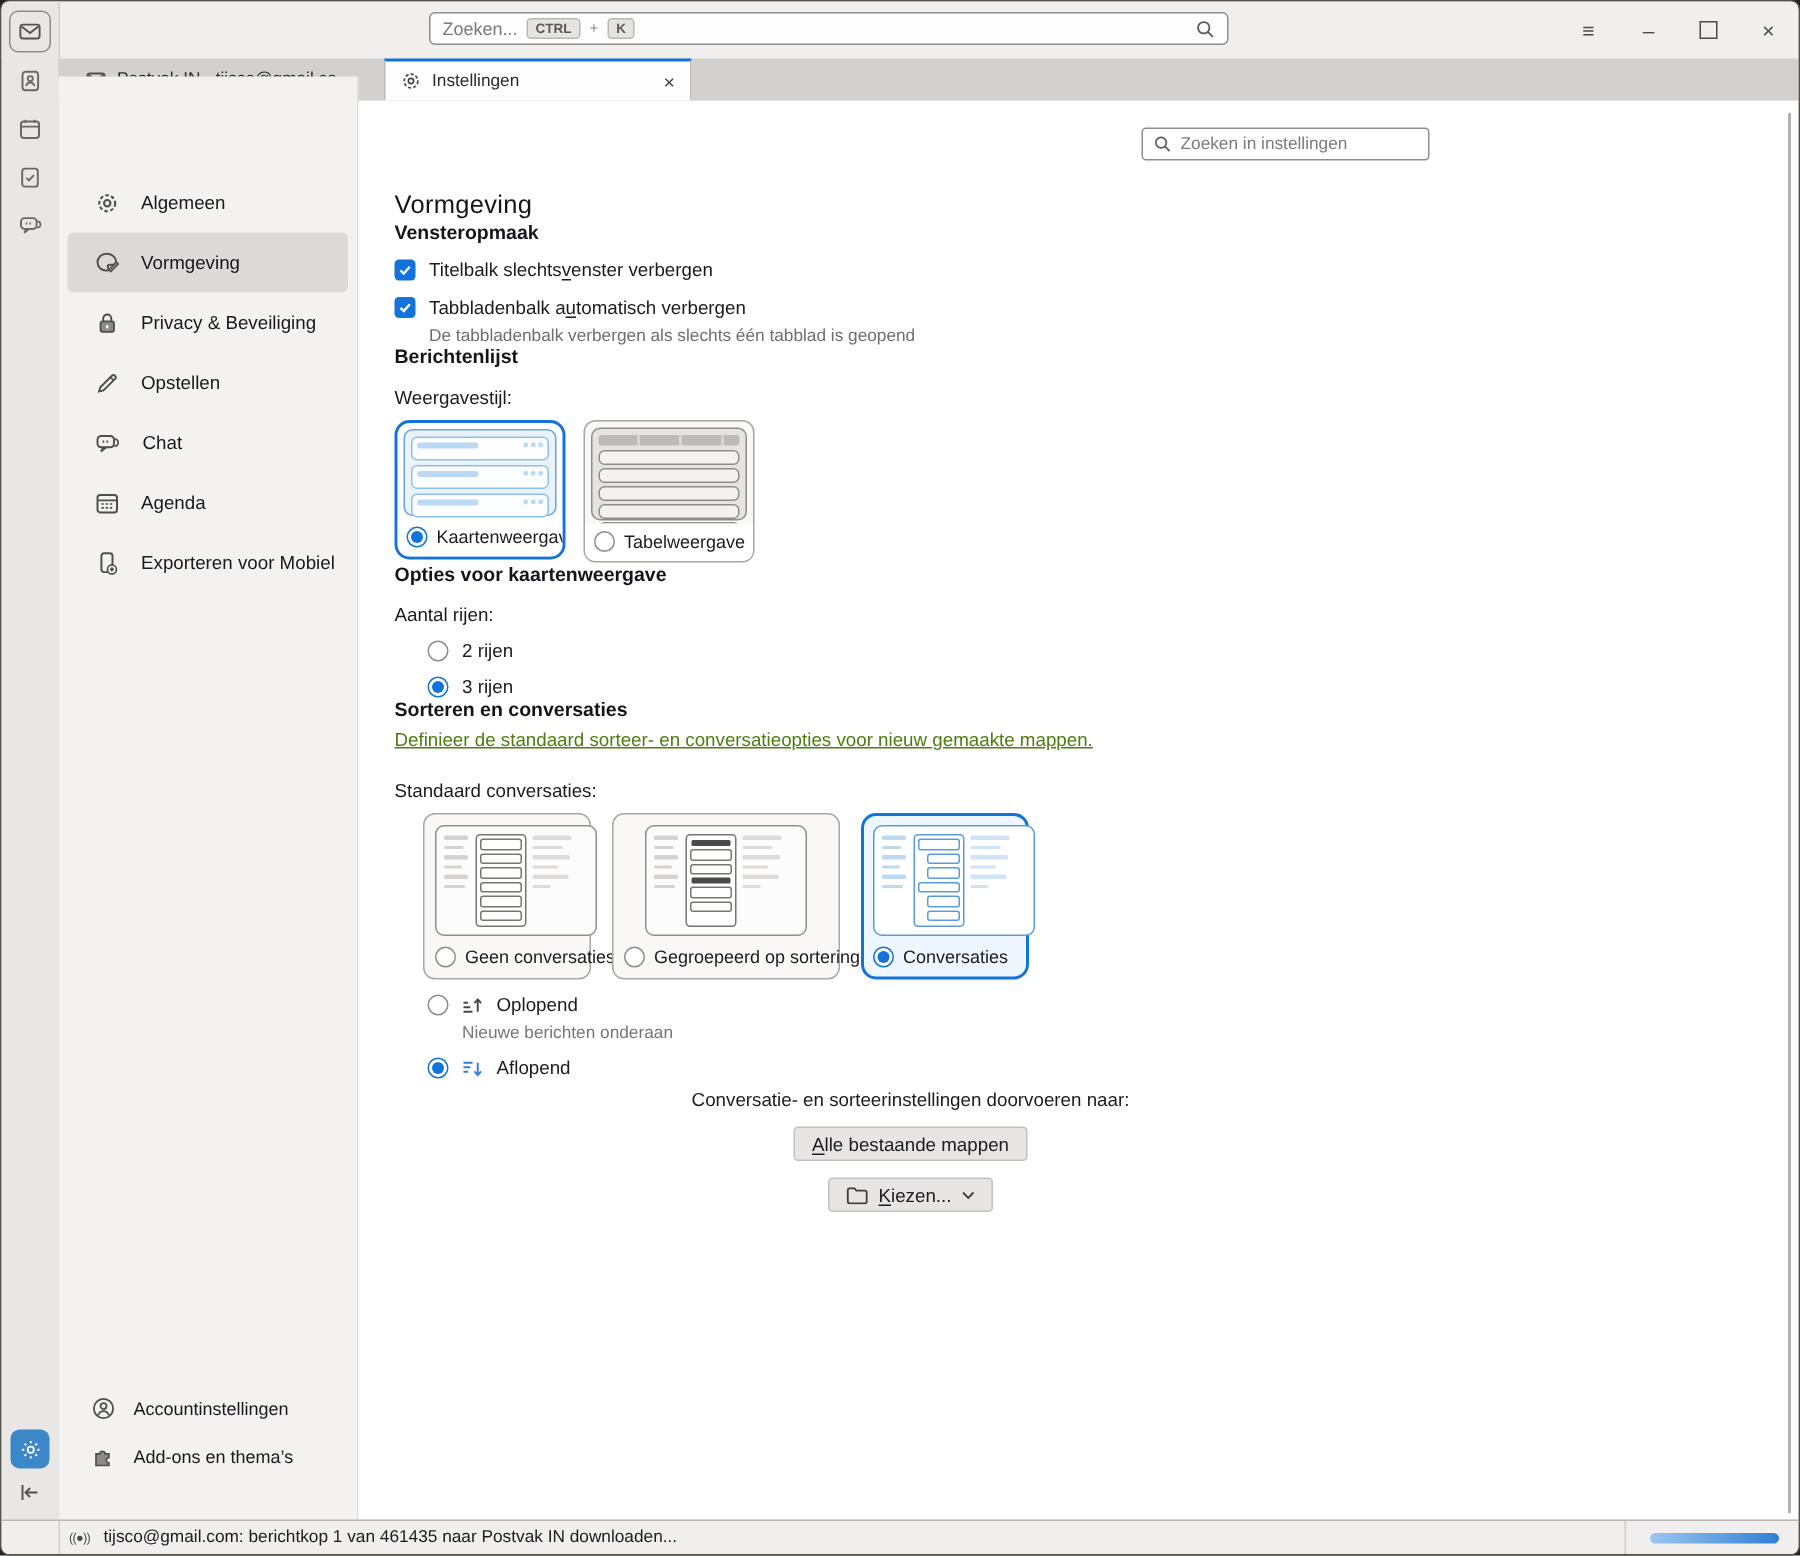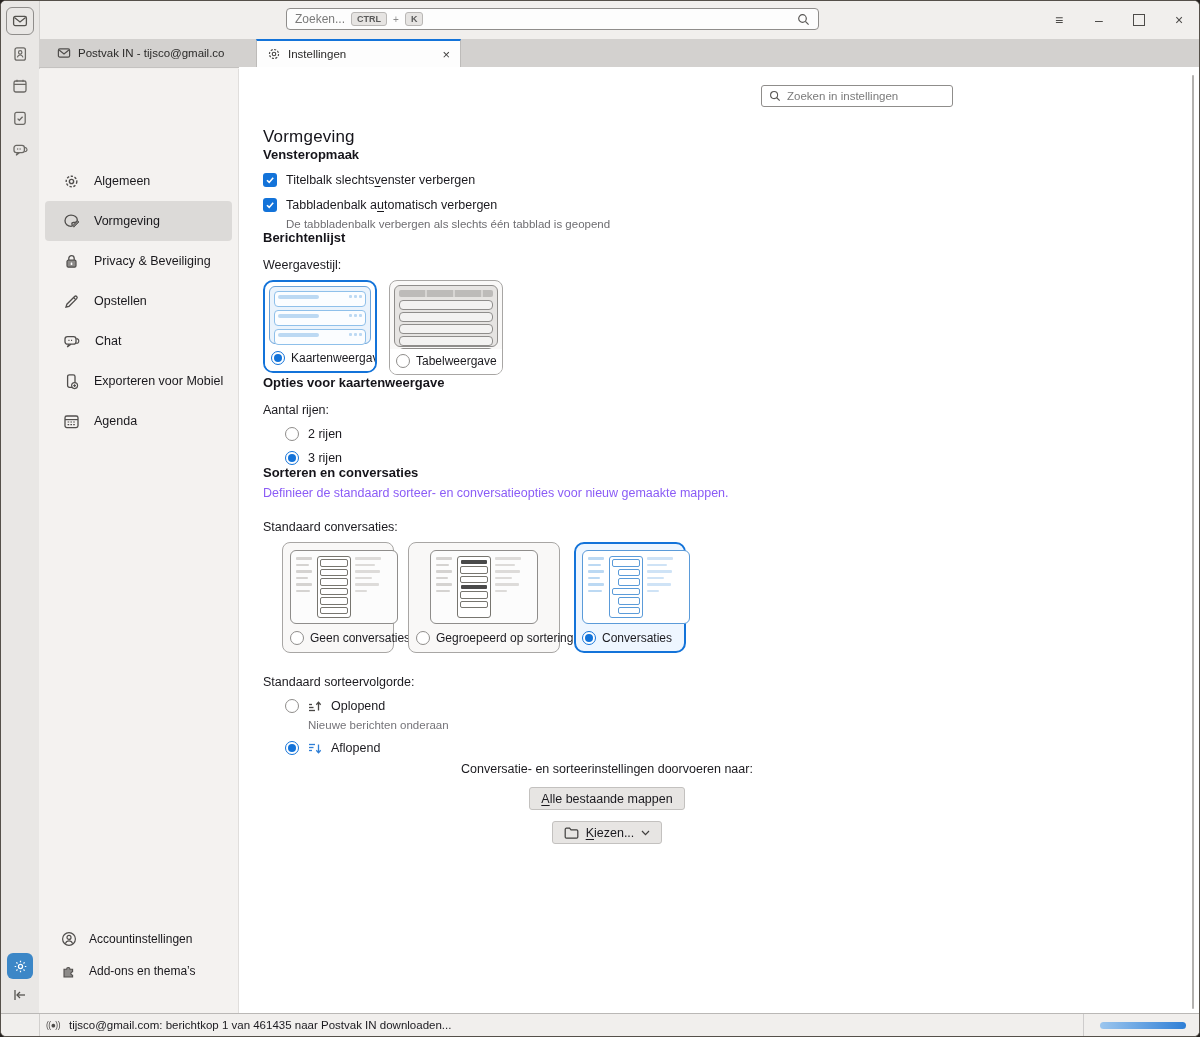--- a/index.html
+++ b/index.html
@@ -24,21 +24,21 @@
   .rail-gear{width:26px;height:26px;margin:4px auto;background:#3c87c7;border-radius:6px;display:flex;align-items:center;justify-content:center;}
   .rail-collapse{width:26px;height:24px;margin:4px auto;display:flex;align-items:center;justify-content:center;}
   
   .tabbar{position:absolute;left:38px;top:38px;right:0;height:28px;background:#d3d1cf;border-bottom:1px solid #c4c2c0;}
   .tab{position:absolute;top:0;height:28px;display:flex;align-items:center;gap:7px;padding:0 10px;box-sizing:border-box;font-size:11.5px;color:#2b2a29;}
   .tab.inactive{left:8px;width:188px;}
   .tab.active{left:217px;width:205px;background:#fdfdfd;border-top:2px solid #1373d9;border-left:1px solid #bdbbb9;border-right:1px solid #bdbbb9;}
   .tab .tlabel{white-space:nowrap;overflow:hidden;}
   .tab .tclose{margin-left:auto;color:#3f3e3d;font-size:13px;}
   
-  .sidebar{position:absolute;left:38px;top:68px;width:200px;bottom:23px;background:#f4f2f0;border-right:1px solid #e0dedc;box-sizing:border-box;padding-top:92px;}
+  .sidebar{position:absolute;left:38px;top:50px;width:200px;bottom:23px;background:#f4f2f0;border-right:1px solid #e0dedc;box-sizing:border-box;padding-top:64px;}
   .side-item{height:40px;display:flex;align-items:center;gap:14px;padding:0 0 0 18px;margin:0 6px;border-radius:4px;color:#19181c;font-size:12.5px;}
   .side-item.active{background:#dcdad8;}
   .side-bottom{position:absolute;bottom:26px;left:0;right:0;}
   .side-bottom .side-item{height:32px;font-size:12px;gap:12px;padding-left:16px;}
   
   .main{position:absolute;left:238px;top:66px;right:0;bottom:23px;background:#ffffff;overflow:hidden;}
   .scrollbar{position:absolute;right:5px;top:8px;bottom:4px;width:2px;background:#b3b1af;border-radius:2px;}
   .set-search{position:absolute;left:522px;top:18px;width:192px;height:22px;border:1px solid #8f8d8b;border-radius:3px;background:#fff;display:flex;align-items:center;gap:6px;padding:0 7px;box-sizing:border-box;}
   .set-search .ph{color:#7a7a7a;font-size:11.5px;}
   .content{position:absolute;left:24px;top:0;right:40px;}
@@ -64,21 +64,21 @@
   .prev-table{border:1px solid #8f8d8b;background:#e6e4e2;padding:4px;height:62px;}
   .pt-head{height:7px;border-radius:2px;margin-bottom:3px;background:repeating-linear-gradient(90deg,#bdbbb9 0 26px,#d7d5d3 26px 28px);}
   .pt-row{height:8px;background:#f3f2f1;border:1px solid #8f8d8b;border-radius:4px;margin-bottom:2px;}
   .sc-label{display:flex;align-items:center;gap:6px;padding:5px 6px 6px 6px;font-size:12px;color:#1b1a1f;background:#fff;}
   .radio{width:14px;height:14px;border:1px solid #8f8d8b;border-radius:50%;background:#fff;box-sizing:border-box;flex:0 0 14px;position:relative;}
   .radio.on{border:1px solid #1373d9;}
   .radio.on::after{content:"";position:absolute;left:2px;top:2px;width:8px;height:8px;border-radius:50%;background:#1373d9;}
   .sec-kaartopties{margin-top:34px;}
   .row-radio{margin:10px 0 0 22px;display:flex;align-items:center;gap:9px;font-size:12.5px;color:#1b1a1f;}
   .sec-sorteren{margin-top:40px;}
-  .desc{margin-top:6px;font-size:12.5px;color:#8b5cf6;}
+  .desc{margin-top:6px;font-size:12.5px;color:#4d7c0f;text-decoration:underline;}
   .conv-label{margin-top:20px;font-size:12.5px;color:#1b1a1f;}
   
   .conv-cards{margin:8px 0 0 19px;display:flex;gap:14px;align-items:flex-start;}
   .conv-card{width:112px;border:1px solid #a8a6a4;border-radius:8px;background:#f9f8f7;box-sizing:border-box;padding:7px;}
   .conv-card.wide{width:152px;}
   .conv-card.selected{border:2px solid #1373d9;border-radius:10px;background:#eef6ff;padding:6px;}
   .cprev{border:1px solid #8f8d8b;border-radius:6px;background:#fcfcfc;height:62px;display:flex;gap:4px;padding:5px;box-sizing:content-box;width:96px;margin:0 auto;}
   .conv-card.selected .cprev{border-color:#5b9bd9;background:#fff;}
   .cl{flex:0 0 17px;padding-top:1px;}
   .cl i{display:block;height:2.5px;background:#d5d3d1;border-radius:1px;margin-bottom:4px;}
@@ -283,38 +283,38 @@
             <path d="M13.4 5.6 c1.5 0.2 2.4 1.1 2.4 2.4 c0 1.5-1.1 2.4-2.6 2.4" fill="none" stroke="#504e4c" stroke-width="1.1"></path>
             <line x1="5.4" y1="7.4" x2="6.5" y2="7.4" stroke="#504e4c" stroke-width="1.4"></line>
             <line x1="8" y1="7.4" x2="9.1" y2="7.4" stroke="#504e4c" stroke-width="1.4"></line>
           </svg>
         </span>
       <span>Chat</span>
     </div>
     <div class="side-item">
       <span>
           <svg width="17" height="17" viewBox="0 0 17 17">
+            <rect x="2" y="3" width="13" height="11.6" rx="1.8" fill="none" stroke="#504e4c" stroke-width="1.3"></rect>
+            <line x1="2" y1="6.6" x2="15" y2="6.6" stroke="#504e4c" stroke-width="1.2"></line>
+            <line x1="4.6" y1="9" x2="12.4" y2="9" stroke="#504e4c" stroke-width="1.1" stroke-dasharray="1.6 1.2"></line>
+            <line x1="4.6" y1="11.6" x2="12.4" y2="11.6" stroke="#504e4c" stroke-width="1.1" stroke-dasharray="1.6 1.2"></line>
+          </svg>
+        </span>
+      <span>Agenda</span>
+    </div>
+    <div class="side-item">
+      <span>
+          <svg width="17" height="17" viewBox="0 0 17 17">
             <rect x="4.6" y="1.8" width="7.4" height="12.6" rx="1.8" fill="none" stroke="#504e4c" stroke-width="1.3"></rect>
             <circle cx="11.6" cy="12.6" r="3" fill="#f4f2f0" stroke="#504e4c" stroke-width="1.1"></circle>
             <line x1="11.6" y1="11.2" x2="11.6" y2="14" stroke="#504e4c" stroke-width="1.1"></line>
             <line x1="10.2" y1="12.6" x2="13" y2="12.6" stroke="#504e4c" stroke-width="1.1"></line>
           </svg>
         </span>
       <span>Exporteren voor Mobiel</span>
-    </div>
-    <div class="side-item">
-      <span>
-          <svg width="17" height="17" viewBox="0 0 17 17">
-            <rect x="2" y="3" width="13" height="11.6" rx="1.8" fill="none" stroke="#504e4c" stroke-width="1.3"></rect>
-            <line x1="2" y1="6.6" x2="15" y2="6.6" stroke="#504e4c" stroke-width="1.2"></line>
-            <line x1="4.6" y1="9" x2="12.4" y2="9" stroke="#504e4c" stroke-width="1.1" stroke-dasharray="1.6 1.2"></line>
-            <line x1="4.6" y1="11.6" x2="12.4" y2="11.6" stroke="#504e4c" stroke-width="1.1" stroke-dasharray="1.6 1.2"></line>
-          </svg>
-        </span>
-      <span>Agenda</span>
     </div>
     <div class="side-bottom">
       <div class="side-item">
         <span>
             <svg width="16" height="16" viewBox="0 0 16 16">
               <circle cx="8" cy="8" r="6.4" fill="none" stroke="#504e4c" stroke-width="1.2"></circle>
               <circle cx="8" cy="6.4" r="2" fill="none" stroke="#504e4c" stroke-width="1.2"></circle>
               <path d="M4.4 12.6 c0.7-2 2-2.8 3.6-2.8 s2.9 0.8 3.6 2.8" fill="none" stroke="#504e4c" stroke-width="1.2"></path>
             </svg>
           </span>
@@ -530,21 +530,20 @@
               </div>
           </div>
           <div class="conv-caption">
             <span class="radio on"></span>
             <span>Conversaties</span>
           </div>
         </div>
       </div>
 
 
-      <div class="order-label">Standaard sorteervolgorde:</div>
 
       <div class="row-radio">
         <span class="radio"></span>
         <span class="sort-ic">
             <svg width="14" height="13" viewBox="0 0 14 13">
               <line x1="1" y1="10.5" x2="7" y2="10.5" stroke="#4a4846" stroke-width="1.3"></line>
               <line x1="1" y1="7.5" x2="5.5" y2="7.5" stroke="#4a4846" stroke-width="1.3"></line>
               <line x1="1" y1="4.5" x2="4" y2="4.5" stroke="#4a4846" stroke-width="1.3"></line>
               <line x1="10.5" y1="10.5" x2="10.5" y2="2.5" stroke="#4a4846" stroke-width="1.3"></line>
               <path d="M8.3 4.7 L10.5 2.3 L12.7 4.7" fill="none" stroke="#4a4846" stroke-width="1.3"></path>

